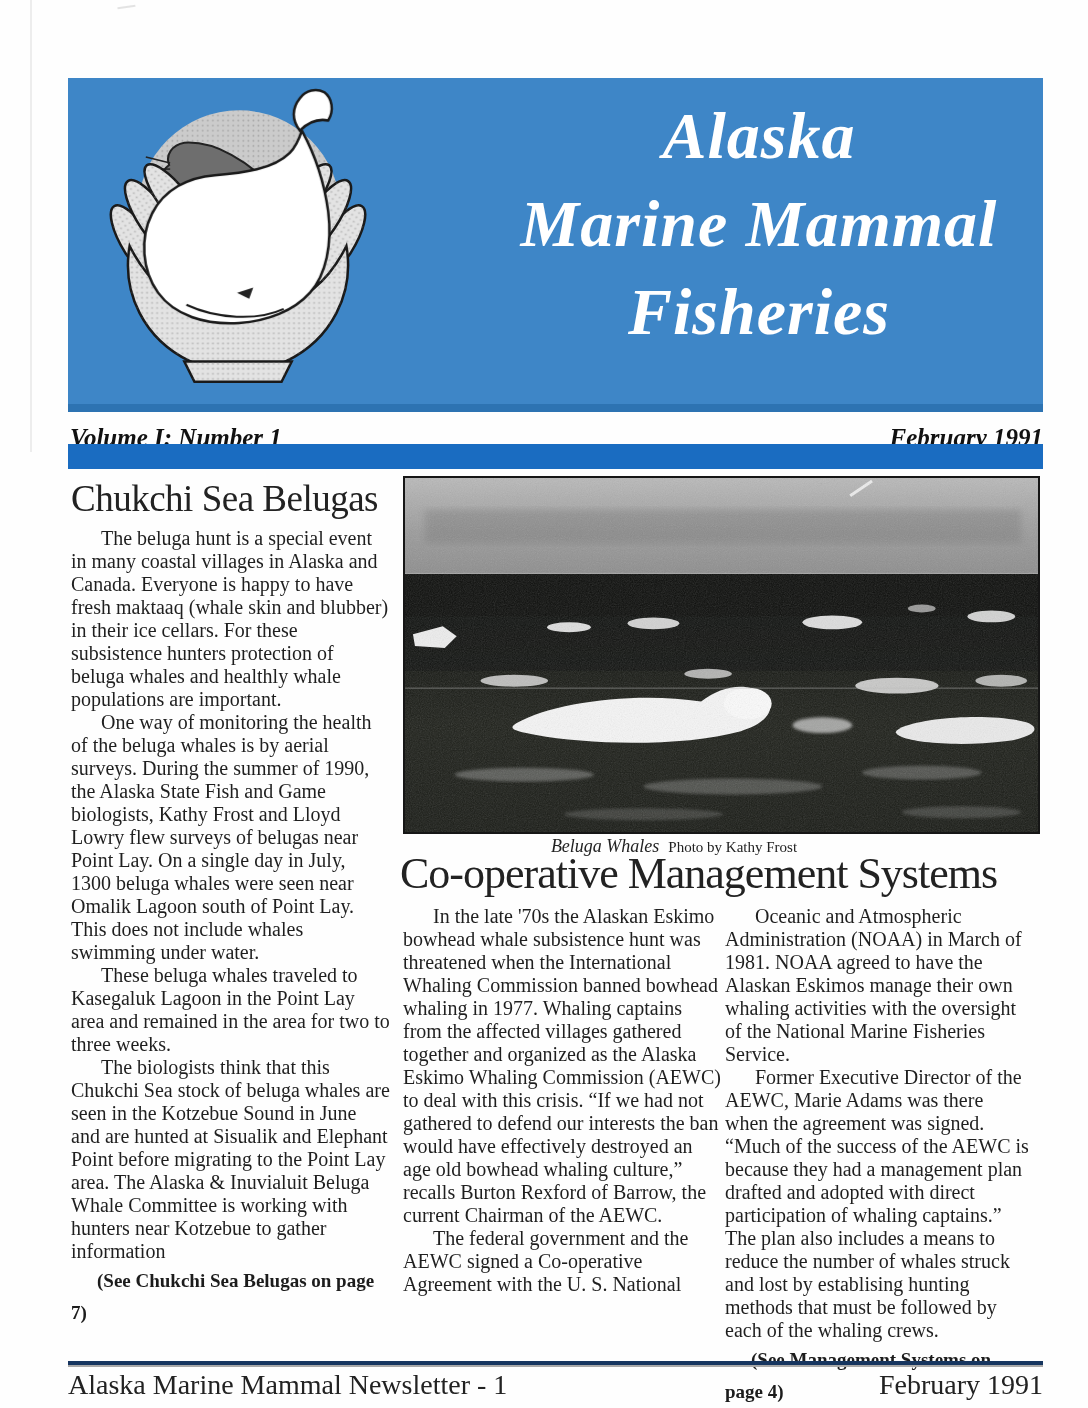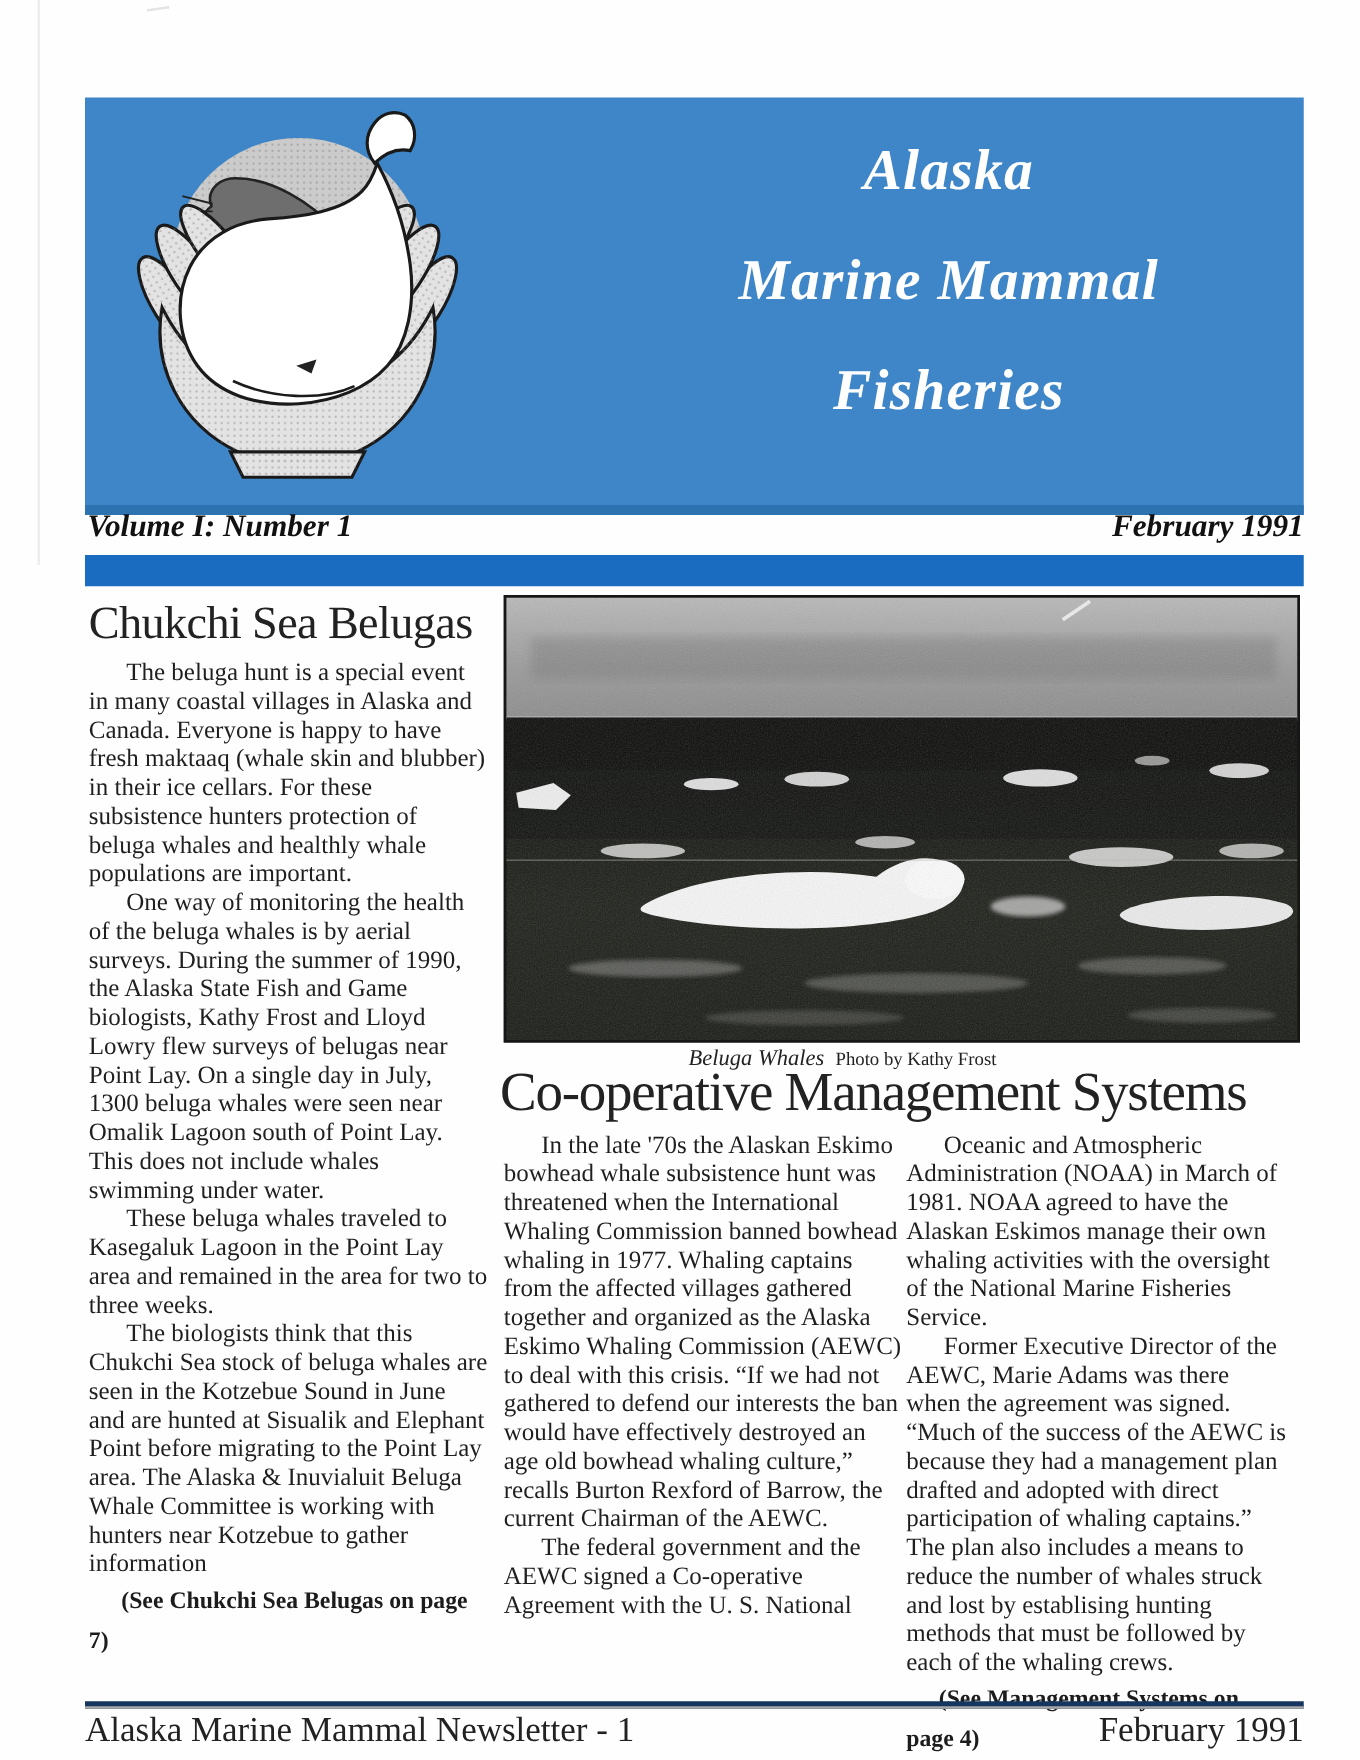--- a/index.html
+++ b/index.html
@@ -10,25 +10,25 @@
   
   .scan-mark{position:absolute;left:118px;top:6px;width:18px;height:8px;
     border-top:2px solid #dcdcdc;transform:rotate(-8deg);opacity:.8;}
   .scan-edge{position:absolute;left:30px;top:0;width:2px;height:452px;background:#e6e6e6;opacity:.7;}
 
   
   .banner{position:absolute;left:68px;top:78px;width:975px;height:326px;
     background:var(--banner_blue);border-bottom:8px solid #2d73b2;}
   .logo{position:absolute;left:16px;top:6px;width:306px;height:316px;}
   .banner-title{position:absolute;left:408px;top:14px;width:566px;text-align:center;
-    font-style:italic;font-weight:bold;color:#ffffff;font-size:46px;line-height:88px;
+    font-style:italic;font-weight:bold;color:#ffffff;font-size:66px;line-height:88px;
     letter-spacing:1px;}
 
   
-  .masthead{position:absolute;left:70px;top:408px;width:973px;display:flex;
+  .masthead{position:absolute;left:70px;top:424px;width:973px;display:flex;
     justify-content:space-between;font-style:italic;font-weight:bold;font-size:25px;color:#111;}
   .blue-bar{position:absolute;left:68px;top:444px;width:975px;height:25px;background:var(--bar_blue);}
 
   
   .left-col{position:absolute;left:71px;top:477px;width:319px;}
   .article-title{font-size:37px;font-weight:normal;margin:0 0 7px 0;letter-spacing:-0.5px;color:#222;}
   p.body{font-size:20px;line-height:23px;margin:0;text-indent:30px;color:#1f1f1f;}
   .continuation{font-size:19px;font-weight:bold;margin:2px 0 0 0;text-indent:26px;line-height:32px;}
 
   .photo-wrap{position:absolute;left:403px;top:476px;width:542px;}

